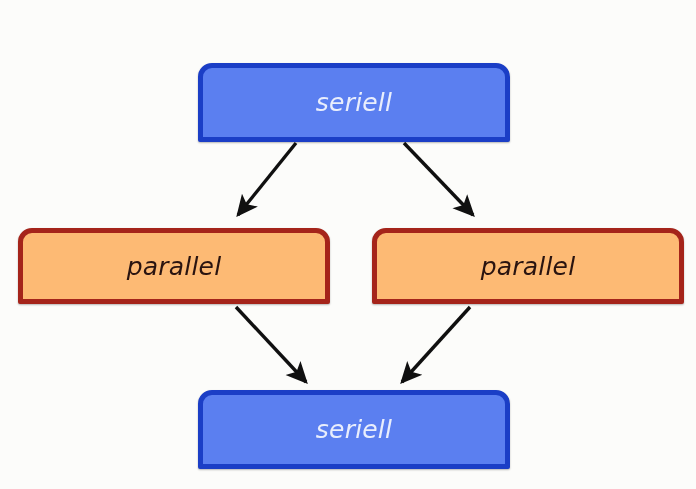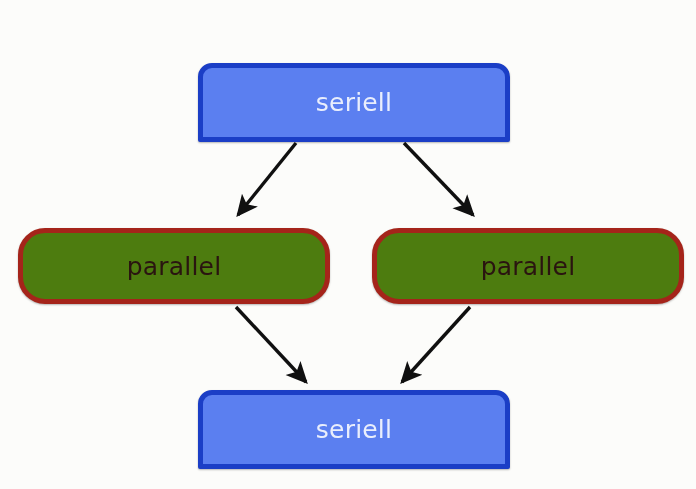--- a/index.html
+++ b/index.html
@@ -35,36 +35,36 @@
     justify-content: center;
     z-index: 2;
     border-style: solid;
     border-radius: 14px 14px 2px 2px;
   }
   .node .node-label {
     font-size: 25px;
     letter-spacing: 0.2px;
     line-height: 1;
     white-space: nowrap;
+    font-style: italic;
   }
   .node-seriell {
     background: #5b7ff0;
     border-color: #1b3ec6;
     border-width: 5px;
     box-shadow: 0 1px 2px rgba(0,0,0,0.28);
   }
   .node-seriell .node-label {
     color: #e9eefc;
   }
   .node-parallel {
-    background: #4d7c0f;
+    background: #fdba74;
     border-color: #a5241a;
     border-width: 5px;
     box-shadow: 0 1px 2px rgba(0,0,0,0.28);
-    border-radius: 27px;
   }
   .node-parallel .node-label {
     color: #2a1410;
   }
 
   
   #node-seriell-top   { left: 198px; top: 63px;  width: 312px; height: 79px; }
   #node-parallel-left { left: 18px;  top: 228px; width: 312px; height: 76px; }
   #node-parallel-right{ left: 372px; top: 228px; width: 312px; height: 76px; }
   #node-seriell-bottom{ left: 198px; top: 390px; width: 312px; height: 79px; }

